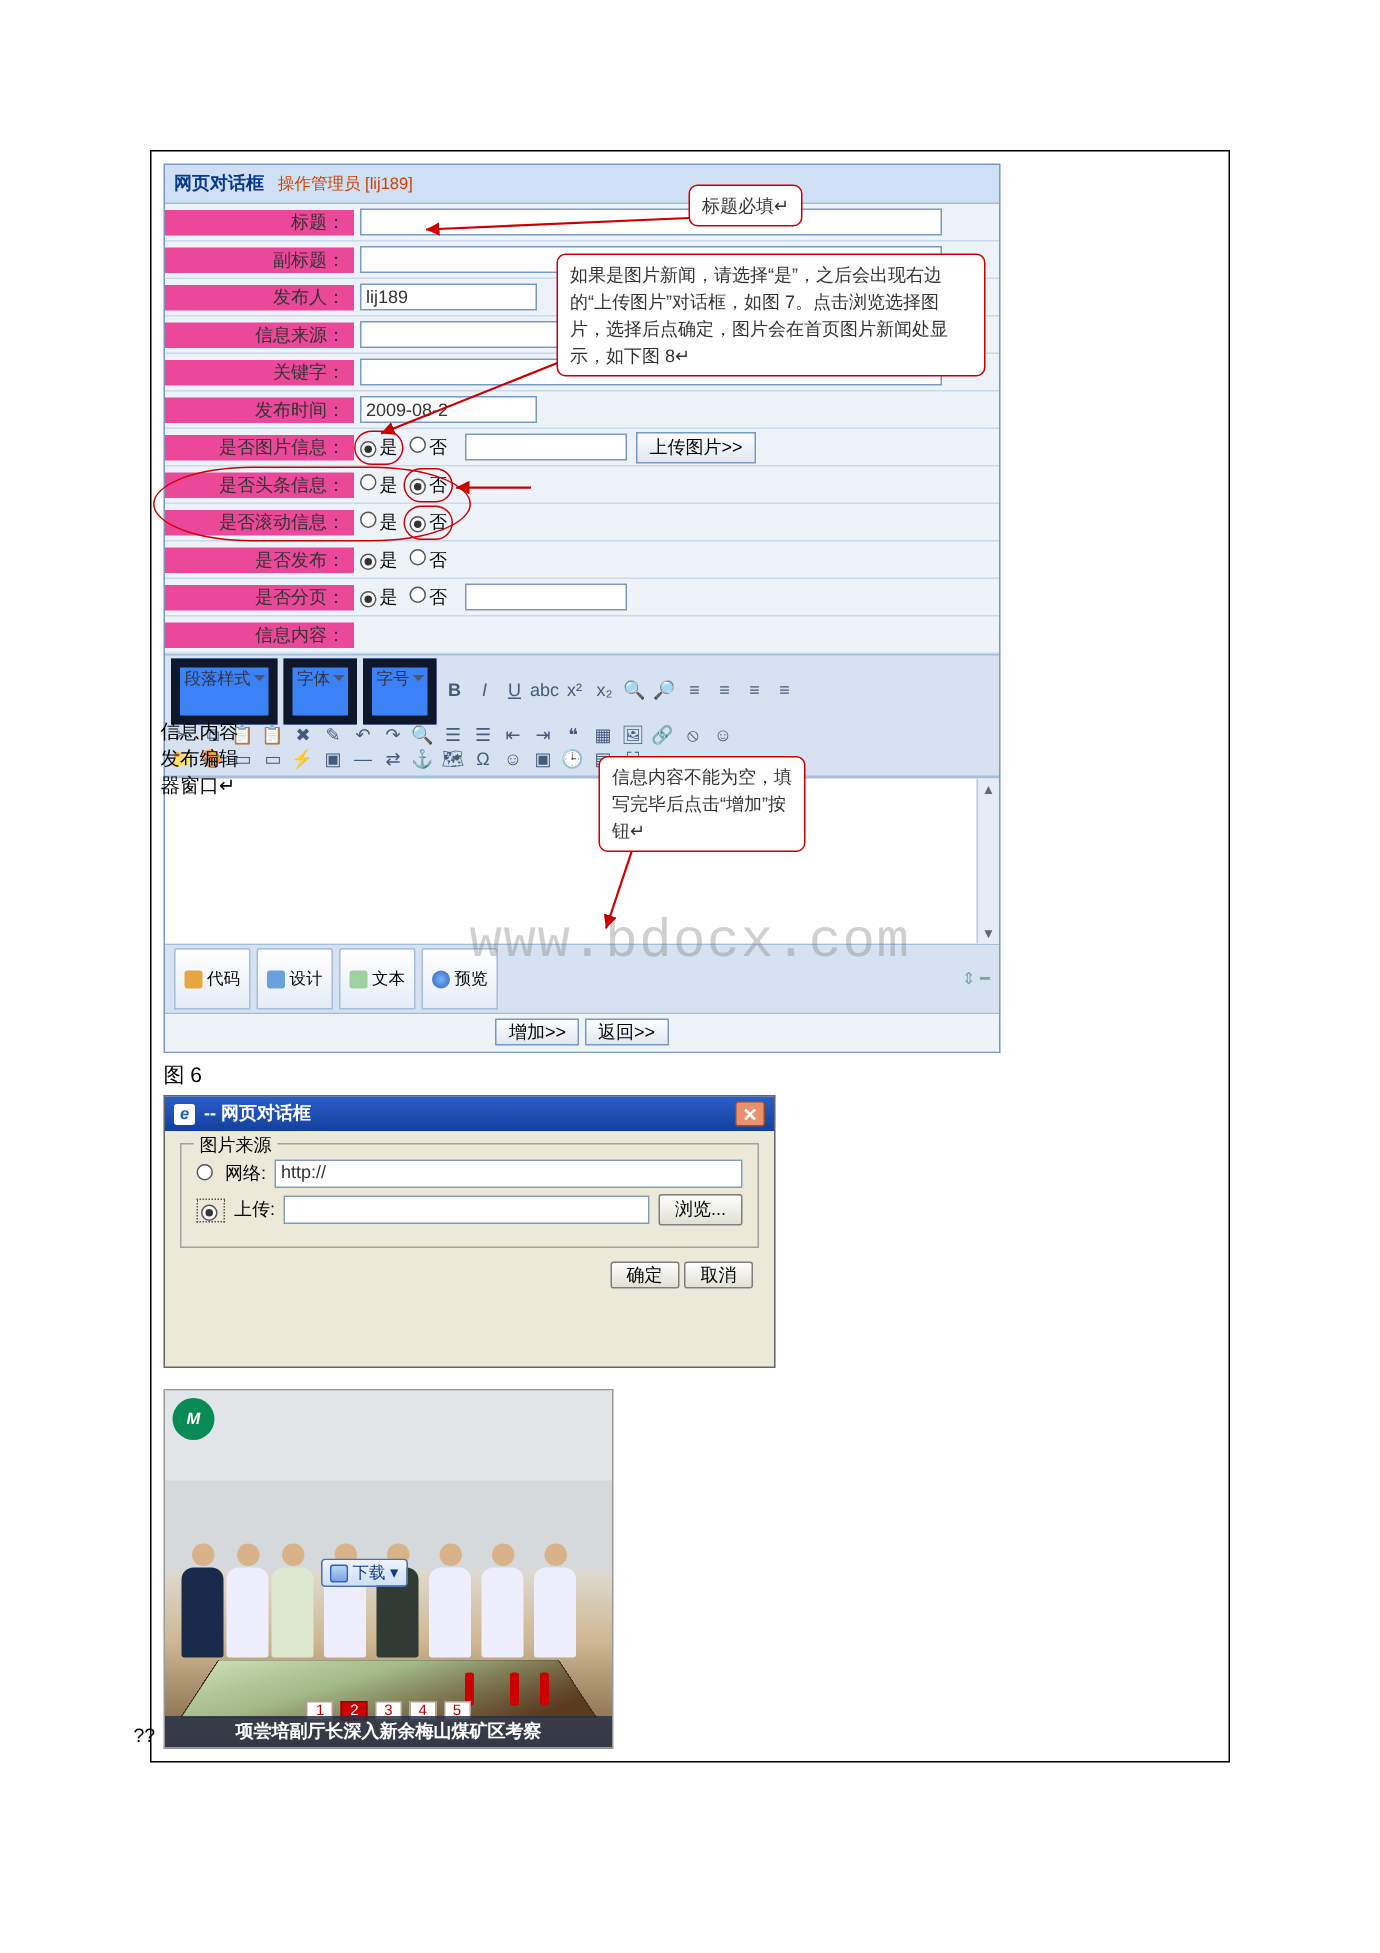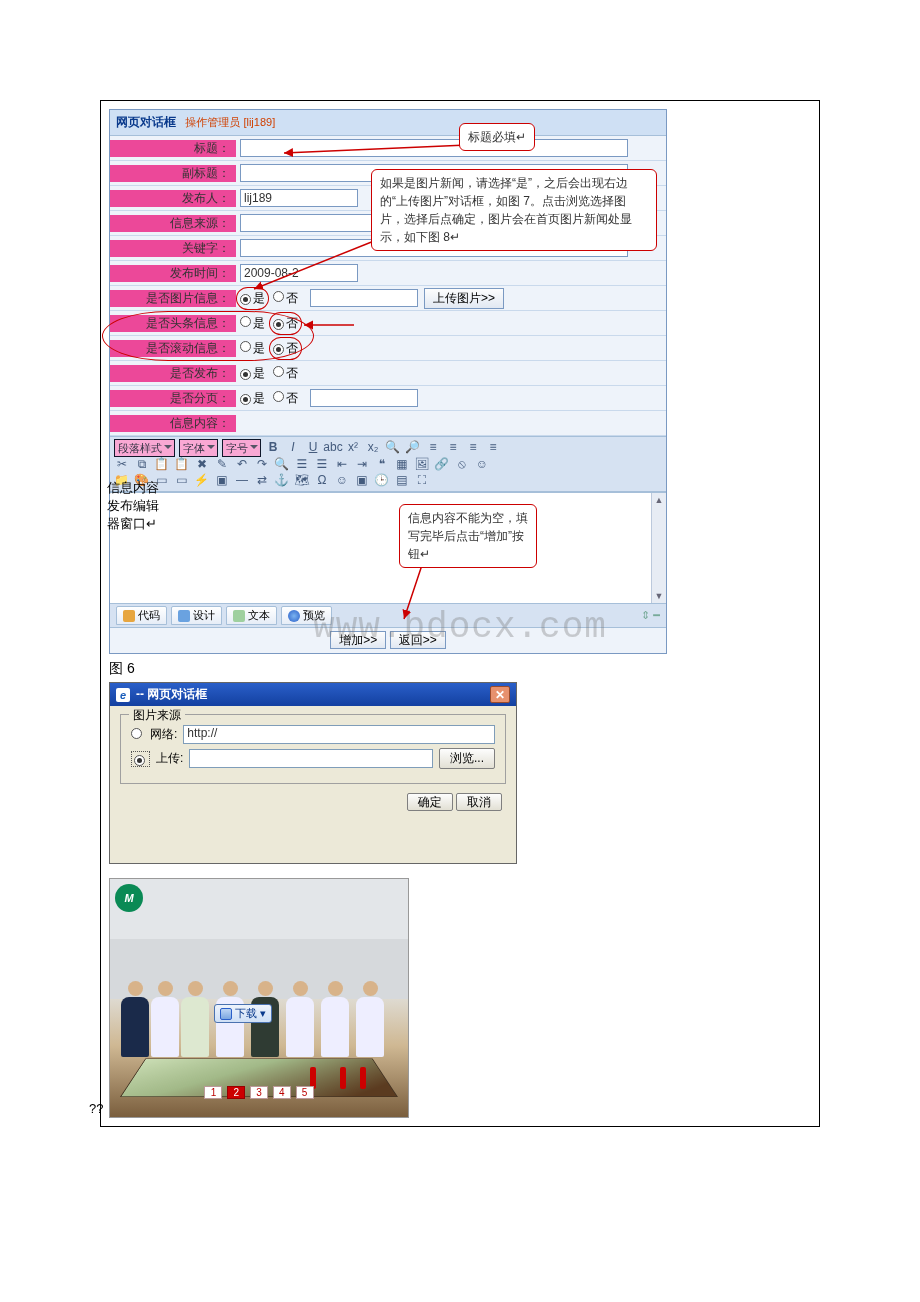--- a/index.html
+++ b/index.html
@@ -136,26 +136,26 @@
     background: #d6e2f2;
     border-top: 1px solid #a6bfd9;
     border-bottom: 1px solid #a6bfd9;
     padding: 2px 4px;
     font-size: 11px;
     color: #334;
     line-height: 1.6;
   }
   .editor-toolbar .row { display:flex; flex-wrap:wrap; align-items:center; gap:4px; }
   .tb-sel {
-    border: 1px solid #0f172a;
-    background: #f9a8d4;
+    border: 6px solid #0f172a;
+    background: #3b82f6;
     font-size: 11px;
     height: 16px;
     line-height: 16px;
-    padding: 0 12px 0 3px;
+    padding: 0 12px 16px 3px;
     position: relative;
   }
   .tb-sel::after {
     content: "";
     position: absolute;
     right: 2px; top: 5px;
     border: 4px solid transparent;
     border-top-color: #556;
   }
   .tb-ico {
@@ -194,21 +194,21 @@
     padding: 2px 6px;
     gap: 4px;
     justify-content: space-between;
     font-size: 11px;
   }
   .tabs-left { display:flex; gap:4px; }
   .tab {
     background: linear-gradient(#fff, #e6edf7);
     border: 1px solid #a6bfd9;
     border-radius: 2px 2px 0 0;
-    padding: 1px 6px;
+    padding: 12px 6px;
     display: flex; align-items: center; gap: 3px;
     cursor: pointer;
   }
   .tab .ico { width:12px; height:12px; display:inline-block; }
   .form-footer {
     background: #eef3fa;
     border-top: 1px solid #a6bfd9;
     padding: 4px;
     text-align: center;
   }
@@ -372,21 +372,21 @@
     position: absolute;
     top: 5px; left: 5px;
     width: 28px; height: 28px;
     border-radius: 50%;
     background: #0a8a55;
     display:flex; align-items:center; justify-content:center;
     color:#fff; font-size:11px; font-style:italic; font-weight:bold;
   }
   .dl-btn {
     position: absolute;
-    left: 104px; top: 125px;
+    left: 104px; top: 112px;
     background: linear-gradient(#eef3fb, #cfe0f6);
     border: 1px solid #4a72b0;
     border-radius: 3px;
     padding: 1px 5px;
     font-size: 11px;
     color: #0a3a8c;
     display: flex; align-items:center; gap:3px;
     cursor: pointer;
   }
   .dl-btn::before {
@@ -745,18 +745,19 @@
             <span>下载</span>
             <span>▾</span>
           </div>
         <div class="pager">
           <span>1</span>
           <span class="cur">2</span>
           <span>3</span>
           <span>4</span>
           <span>5</span>
         </div>
+        <div class="photo-caption">项尝培副厅长深入新余梅山煤矿区考察</div>
       </div>
       <div class="qq">??</div>
     </div>
 
   </div>
 </div>
 
 </body></html>

